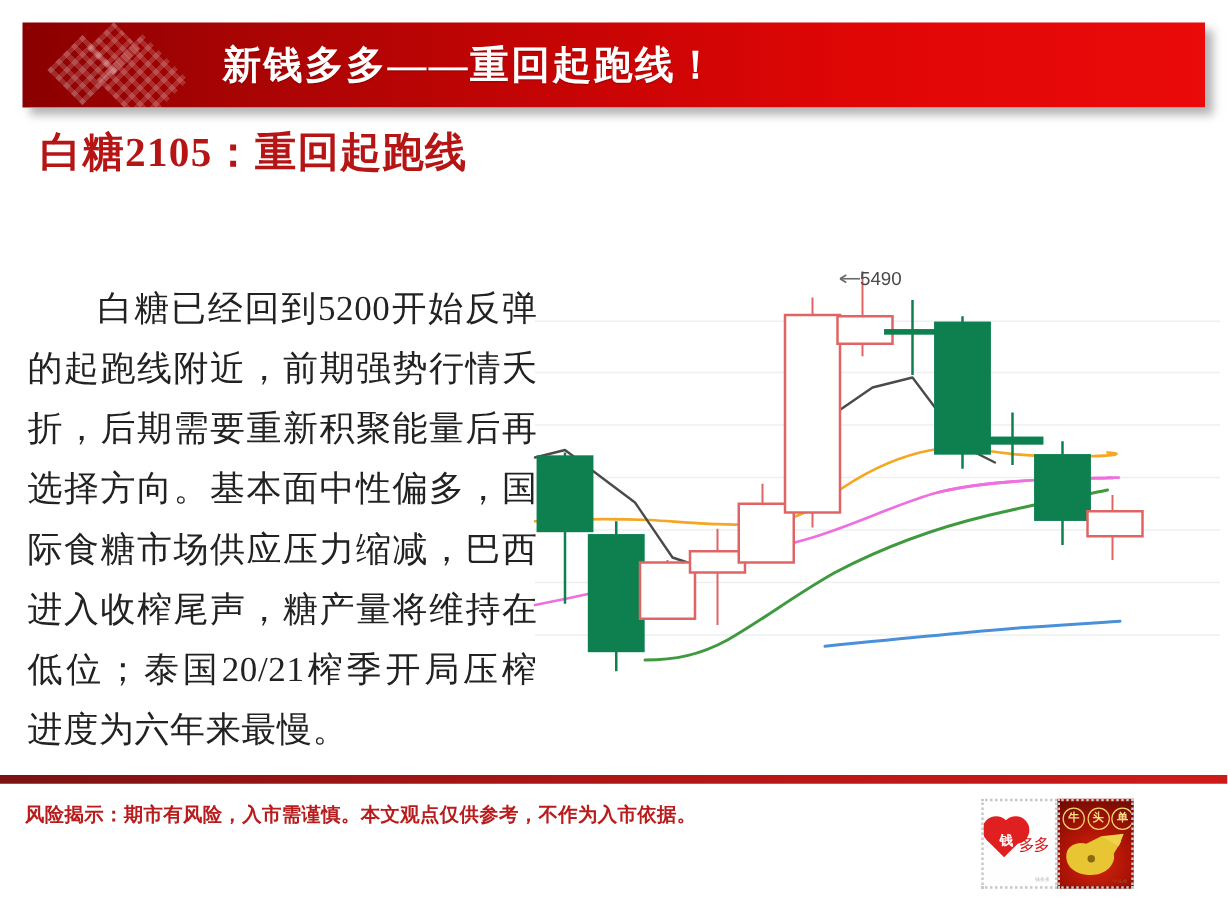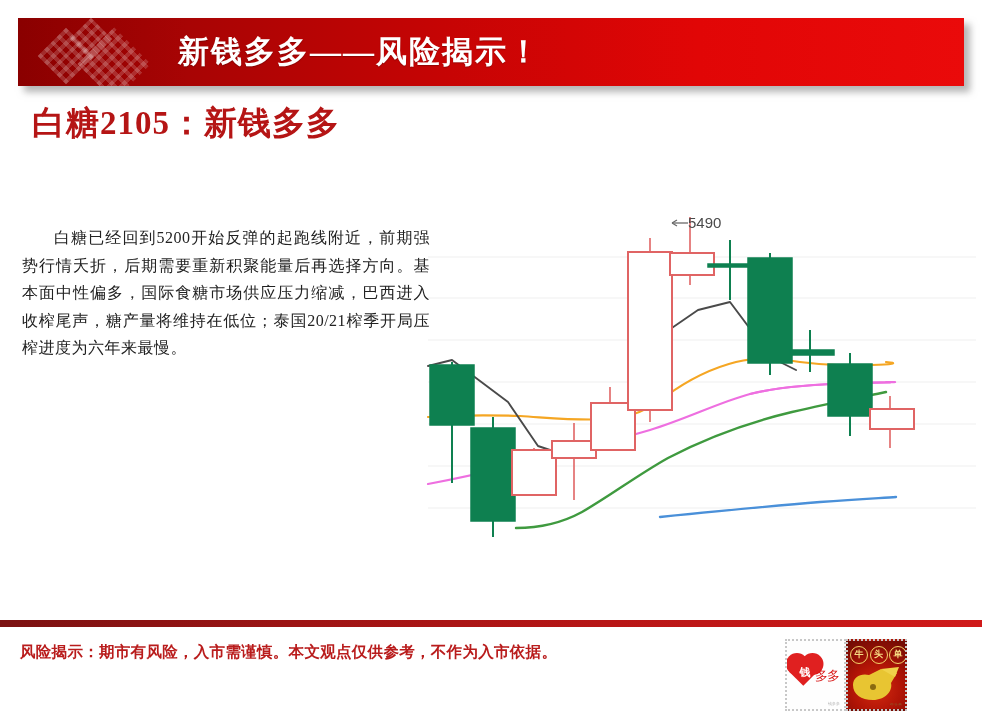--- a/index.html
+++ b/index.html
@@ -73,21 +73,21 @@
     font-family: "Liberation Serif", "DejaVu Serif", serif;
   }
 
   
   #body-text {
     position: absolute;
     left: 22px;
     top: 224px;
     width: 408px;
     color: #222222;
-    font-size: 16px;
+    font-size: 28px;
     line-height: 1.72;
     text-indent: 2em;
     text-align: justify;
     letter-spacing: 0.5px;
     font-family: "Liberation Serif", "DejaVu Serif", serif;
   }
 
   
   #chart-area {
     position: absolute;
@@ -227,24 +227,24 @@
 </style>
 </head>
 <body>
 
 <div id="header-banner">
   <div id="header-logo">
     <div class="knot k1"></div>
     <div class="knot k2"></div>
     <div class="knot k3"></div>
   </div>
-  <div id="header-title">新钱多多——风险揭示！</div>
+  <div id="header-title">新钱多多——重回起跑线！</div>
 </div>
 
-<div id="slide-title">白糖2105：新钱多多</div>
+<div id="slide-title">白糖2105：重回起跑线</div>
 
 <div id="body-text">白糖已经回到5200开始反弹的起跑线附近，前期强势行情夭折，后期需要重新积聚能量后再选择方向。基本面中性偏多，国际食糖市场供应压力缩减，巴西进入收榨尾声，糖产量将维持在低位；泰国20/21榨季开局压榨进度为六年来最慢。</div>
 
 <div id="chart-area">
   <svg id="chart-svg" width="560" height="348" viewBox="0 0 560 348" xmlns="http://www.w3.org/2000/svg">
 
     <g stroke="#efefef" stroke-width="1.2">
       <line x1="8" y1="67" x2="556" y2="67"></line>
       <line x1="8" y1="108" x2="556" y2="108"></line>
       <line x1="8" y1="150" x2="556" y2="150"></line>

